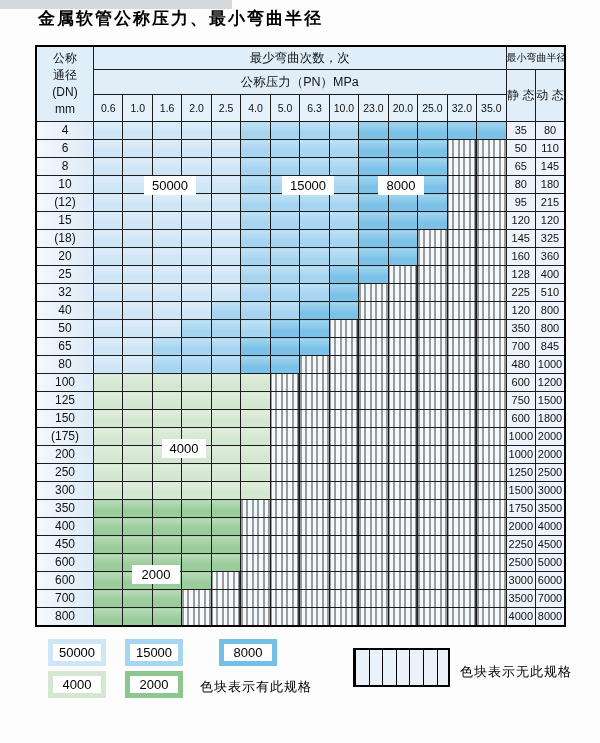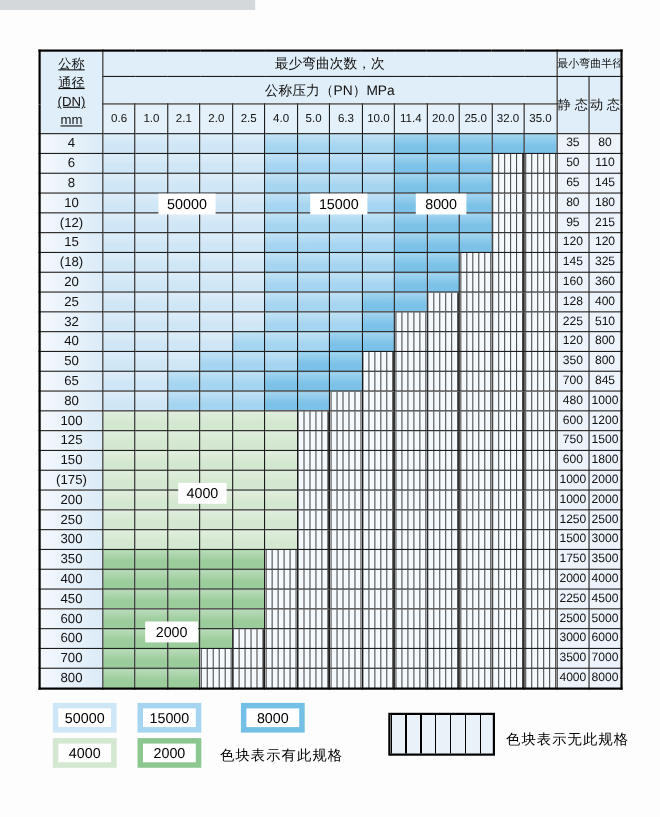--- a/index.html
+++ b/index.html
@@ -9,21 +9,21 @@
   #title{position:absolute;left:38px;top:7px;font-family:"DejaVu Serif",serif;
          font-weight:bold;font-size:17px;letter-spacing:2px;color:#000;white-space:nowrap;}
 
   
   #tbl-wrap{position:absolute;left:35px;top:45px;}
   table{border-collapse:collapse;table-layout:fixed;width:531px;}
   th,td{border:1px solid #1c1c1c;padding:0;text-align:center;vertical-align:middle;
         overflow:hidden;white-space:nowrap;}
   table{border:2px solid #000;}
   thead th{background:#e0eef9;font-weight:normal;}
-  th.dn-head{width:56px;font-size:12px;line-height:17px;text-decoration:underline;}
+  th.dn-head{width:56px;font-size:12px;line-height:17px;}
   th.cycles{height:22px;font-size:12.5px;}
   th.radius{font-size:10px;letter-spacing:0;}
   th.pn{height:24px;font-size:12.5px;}
   th.sd{width:32px;font-size:12px;}
   th.sd2{width:33px;font-size:12px;}
   th.pv{height:26px;font-size:10.5px;background:#e4f0fa;}
   tbody td{height:17px;line-height:17px;font-size:11.5px;}
   td.dn{background:linear-gradient(90deg,#f3f8fd,#dcebf7);font-size:12px;}
   td.val{background:#ecf3fb;font-size:11px;}
   td.cat{background-image:linear-gradient(180deg,rgba(255,255,255,.30),rgba(255,255,255,0) 60%);}
@@ -41,20 +41,21 @@
   #hatch-legend-box{position:absolute;left:353px;top:648px;width:97px;height:39px;box-sizing:border-box;
                     border:2px solid #000;
                     background:repeating-linear-gradient(90deg,#000 0 1px,rgba(0,0,0,0) 1px 13.6px),#e9f1f9;}
   #legend-no-text{position:absolute;left:460px;top:663px;font-size:13px;color:#000;letter-spacing:1px;}
 </style>
 </head>
 <body>
 
 <div id="page">
   <div id="top-strip"></div>
+  <div id="title">金属软管公称压力、最小弯曲半径</div>
 
   <div id="tbl-wrap">
     <table>
       <thead>
         <tr>
           <th class="dn-head" rowspan="3" id="dn-head">
               <div>公称</div>
               <div>通径</div>
               <div>(DN)</div>
               <div>mm</div>
@@ -63,28 +64,28 @@
           <th class="radius" colspan="2">最小弯曲半径</th>
         </tr>
         <tr>
           <th class="pn" colspan="14">公称压力（PN）MPa</th>
           <th class="sd" rowspan="2">静 态</th>
           <th class="sd2" rowspan="2">动 态</th>
         </tr>
         <tr id="pressure-row">
             <th class="pv">0.6</th>
             <th class="pv">1.0</th>
-            <th class="pv">2.1</th>
+            <th class="pv">1.6</th>
             <th class="pv">2.0</th>
             <th class="pv">2.5</th>
             <th class="pv">4.0</th>
             <th class="pv">5.0</th>
             <th class="pv">6.3</th>
             <th class="pv">10.0</th>
-            <th class="pv">11.4</th>
+            <th class="pv">23.0</th>
             <th class="pv">20.0</th>
             <th class="pv">25.0</th>
             <th class="pv">32.0</th>
             <th class="pv">35.0</th>
           </tr>
       </thead>
       <tbody id="tbl-body">
           <tr>
             <td class="dn">4</td>
             <td class="cat" style="background-color: rgb(207, 230, 246);"></td>

